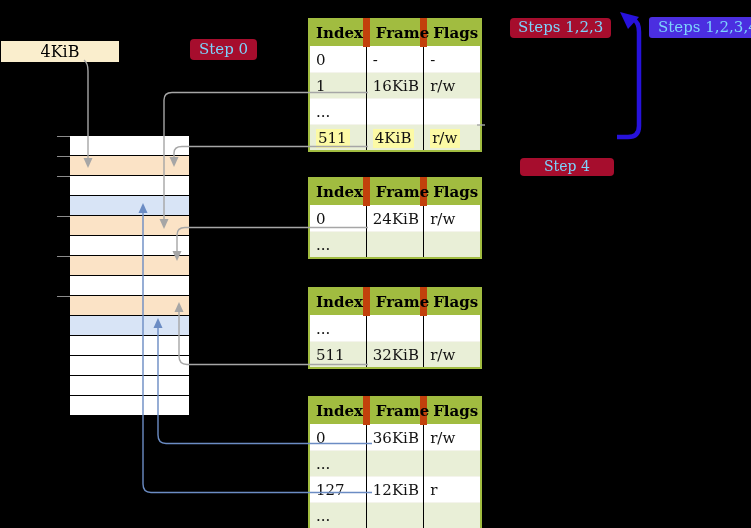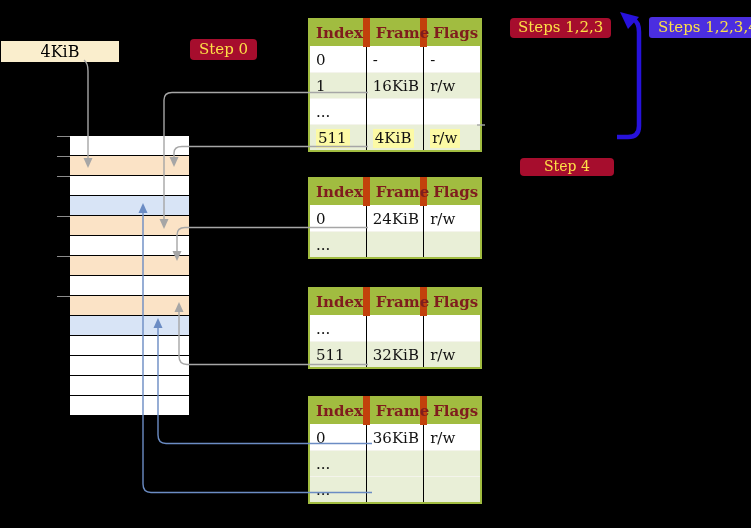--- a/index.html
+++ b/index.html
@@ -19,21 +19,21 @@
     --ink:#111111;
   }
   html,body{margin:0;padding:0;background:#222;}
   #stage{
     position:relative;width:751px;height:528px;overflow:hidden;
     background:var(--bg);
     font-family:"DejaVu Serif","Liberation Serif",serif;
   }
   
   .badge{
-    position:absolute;color:#fde047;background:var(--crimson);
+    position:absolute;color:#7dd3fc;background:var(--crimson);
     border-radius:4px;font-size:15px;line-height:19px;padding:1px 9px;
     white-space:nowrap;
   }
   .badge.blue{background:var(--violet);border-radius:3px;}
   #frame-size-label{
     position:absolute;left:1px;top:41px;width:118px;height:21px;
     background:var(--cream);color:#000;font-size:16px;line-height:21px;
     text-align:center;white-space:nowrap;
   }
   
@@ -42,21 +42,21 @@
   .mrow.plain{background:var(--rowwhite);}
   .mrow.frame{background:var(--orange);}
   .mrow.mapped{background:var(--lightblue);}
   
   table.pt{
     position:absolute;left:308px;width:174px;border-collapse:collapse;
     table-layout:fixed;border:2px solid var(--tablegreen);
     background:var(--rowwhite);
   }
   table.pt th{
-    background:var(--tablegreen);color:#7f1d1d;font-weight:bold;
+    background:var(--tablegreen);color:#000000;font-weight:bold;
     font-size:15px;text-align:left;height:26px;padding:0 0 0 6px;
     border-bottom:1px solid #fff;
   }
   table.pt th + th{border-left:7px solid #c2410c;}
   table.pt td{
     font-size:15px;color:var(--ink);height:25px;padding:0 0 0 6px;
     background:var(--rowwhite);overflow:hidden;white-space:nowrap;
   }
   table.pt td + td{border-left:1px solid #000;}
   table.pt tbody tr + tr td{border-top:1px solid #f4f4ec;}
@@ -183,20 +183,25 @@
         <tr>
           <td>0</td>
           <td>36KiB</td>
           <td>r/w</td>
         </tr>
         <tr class="shade">
           <td>...</td>
           <td></td>
           <td></td>
         </tr>
+        <tr>
+          <td>127</td>
+          <td>12KiB</td>
+          <td>r</td>
+        </tr>
         <tr class="shade">
           <td>...</td>
           <td></td>
           <td></td>
         </tr>
       </tbody>
   </table>
 
   <svg id="overlay" width="751" height="528" viewBox="0 0 751 528">
 

